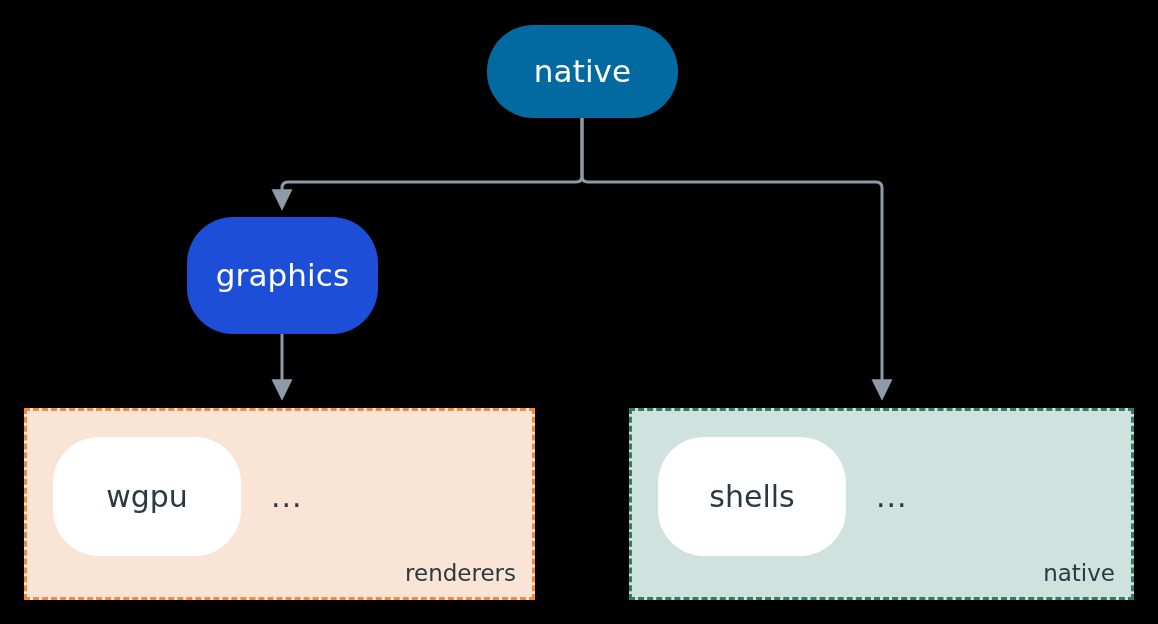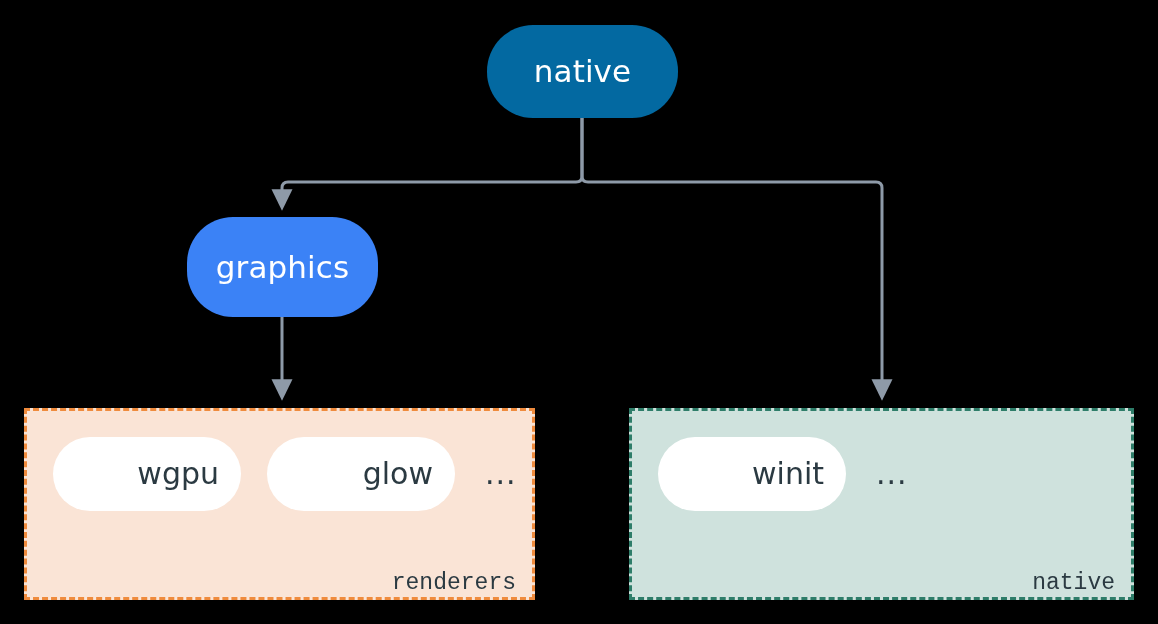--- a/index.html
+++ b/index.html
@@ -53,22 +53,22 @@
     height: 93px;
     background: #0369a1;
     text-align: center;
   }
   #node-native .node-label { color: #ffffff; }
 
   #node-graphics {
     left: 187px;
     top: 217px;
     width: 191px;
-    height: 100px;
-    background: #3b82f6;
+    height: 117px;
+    background: #1d4ed8;
     text-align: center;
   }
   #node-graphics .node-label { color: #ffffff; }
 
   
   .group-box {
     position: absolute;
     box-sizing: border-box;
     border-style: dashed;
     border-width: 3px;
@@ -96,27 +96,27 @@
     top: 26px;
     width: 100%;
     display: flex;
     align-items: center;
     gap: 26px;
     padding-left: 26px;
     box-sizing: border-box;
   }
 
   .leaf-pill {
-    height: 74px;
+    height: 119px;
     min-width: 188px;
     border-radius: 46px;
     background: #ffffff;
     display: flex;
     align-items: center;
-    justify-content: flex-end;
+    justify-content: center;
     box-sizing: border-box;
     padding: 0 22px;
   }
   .leaf-label {
     font-size: 30px;
     line-height: 1;
     color: #2b3a42;
     white-space: nowrap;
   }
 
@@ -124,26 +124,25 @@
     font-size: 30px;
     line-height: 1;
     color: #2b3a42;
     letter-spacing: 1px;
     margin-left: 4px;
   }
 
   .group-caption {
     position: absolute;
     right: 16px;
-    bottom: 2px;
+    bottom: 12px;
     font-size: 23px;
     line-height: 1;
     color: #2b3a42;
     white-space: nowrap;
-    font-family: Liberation Mono, monospace;
   }
 </style>
 </head>
 <body>
 
 <div id="diagram-canvas">
 
   <svg id="connector-layer" viewBox="0 0 1158 624" width="1158" height="624">
     <defs>
       <marker id="arrowhead" markerWidth="9" markerHeight="9" refX="4.2" refY="4.5" orient="auto" markerUnits="strokeWidth">
@@ -164,31 +163,28 @@
 
   <div class="node" id="node-graphics">
     <span class="node-label">graphics</span>
   </div>
 
   <div class="group-box" id="group-renderers">
     <div class="group-items">
       <div class="leaf-pill">
         <span class="leaf-label">wgpu</span>
       </div>
-      <div class="leaf-pill">
-        <span class="leaf-label">glow</span>
-      </div>
       <span class="ellipsis">...</span>
     </div>
     <span class="group-caption">renderers</span>
   </div>
 
   <div class="group-box" id="group-shells">
     <div class="group-items">
       <div class="leaf-pill">
-        <span class="leaf-label">winit</span>
+        <span class="leaf-label">shells</span>
       </div>
       <span class="ellipsis">...</span>
     </div>
     <span class="group-caption">native</span>
   </div>
 
 </div>
 
 </body></html>

